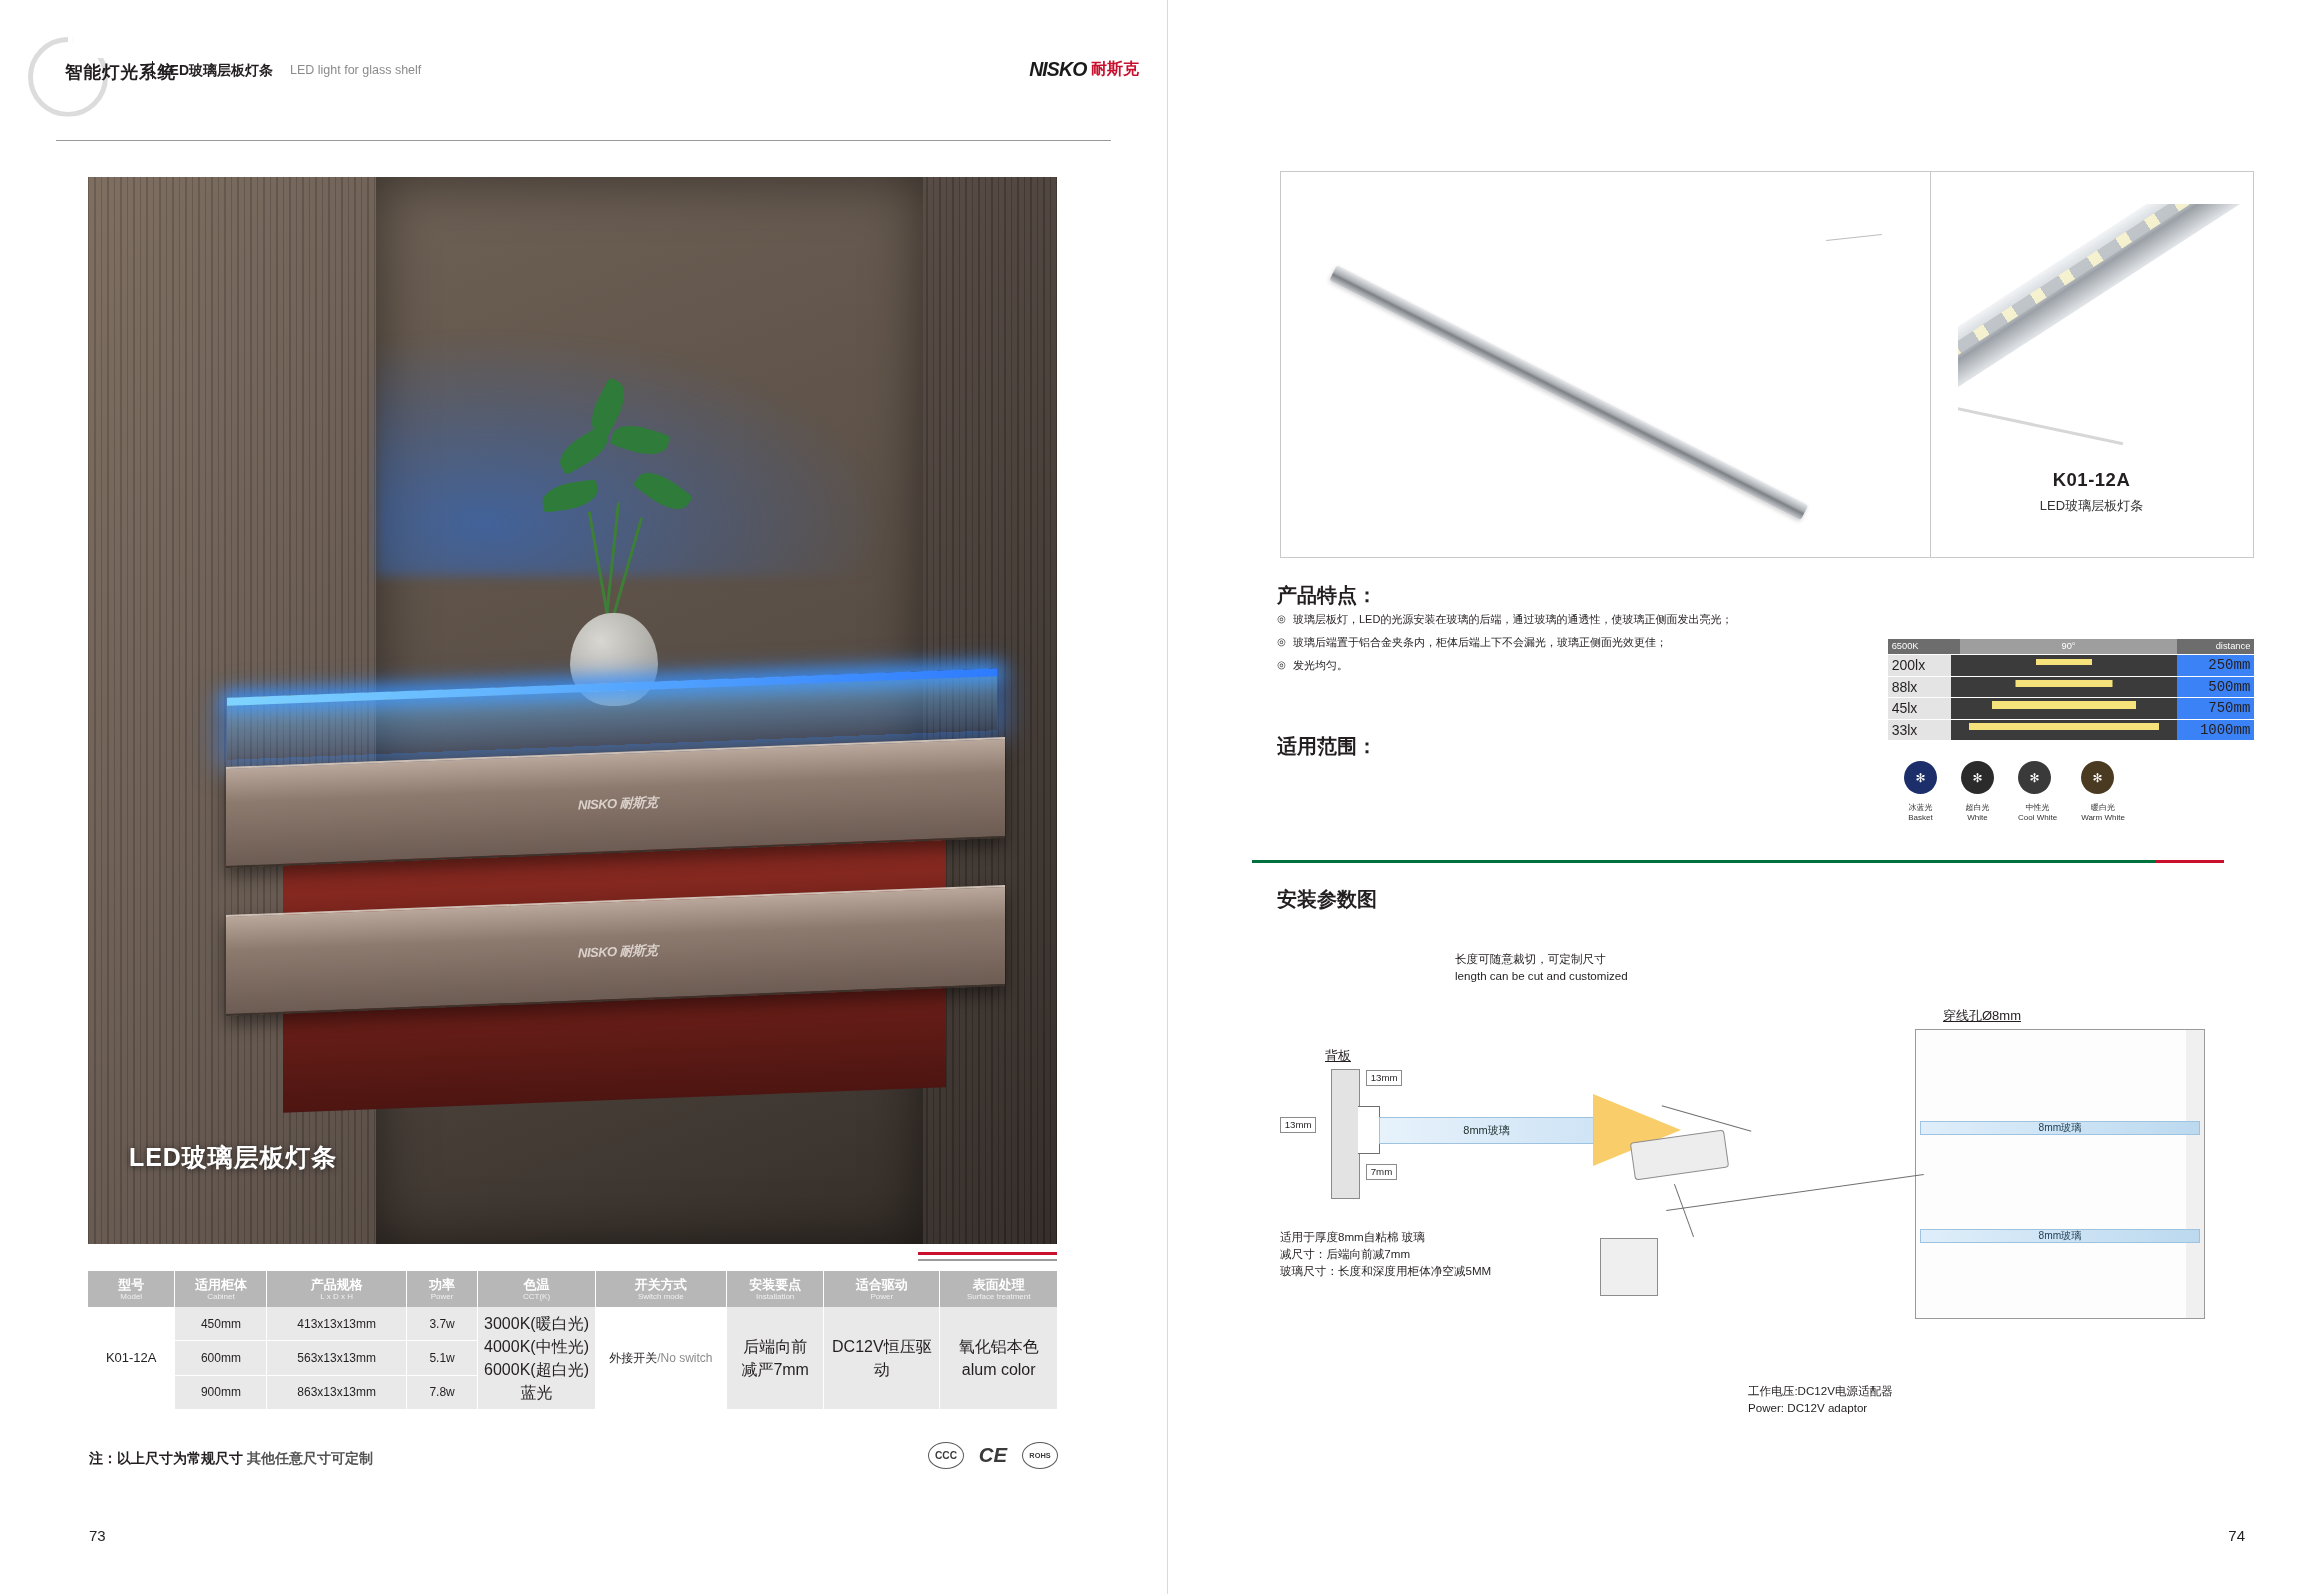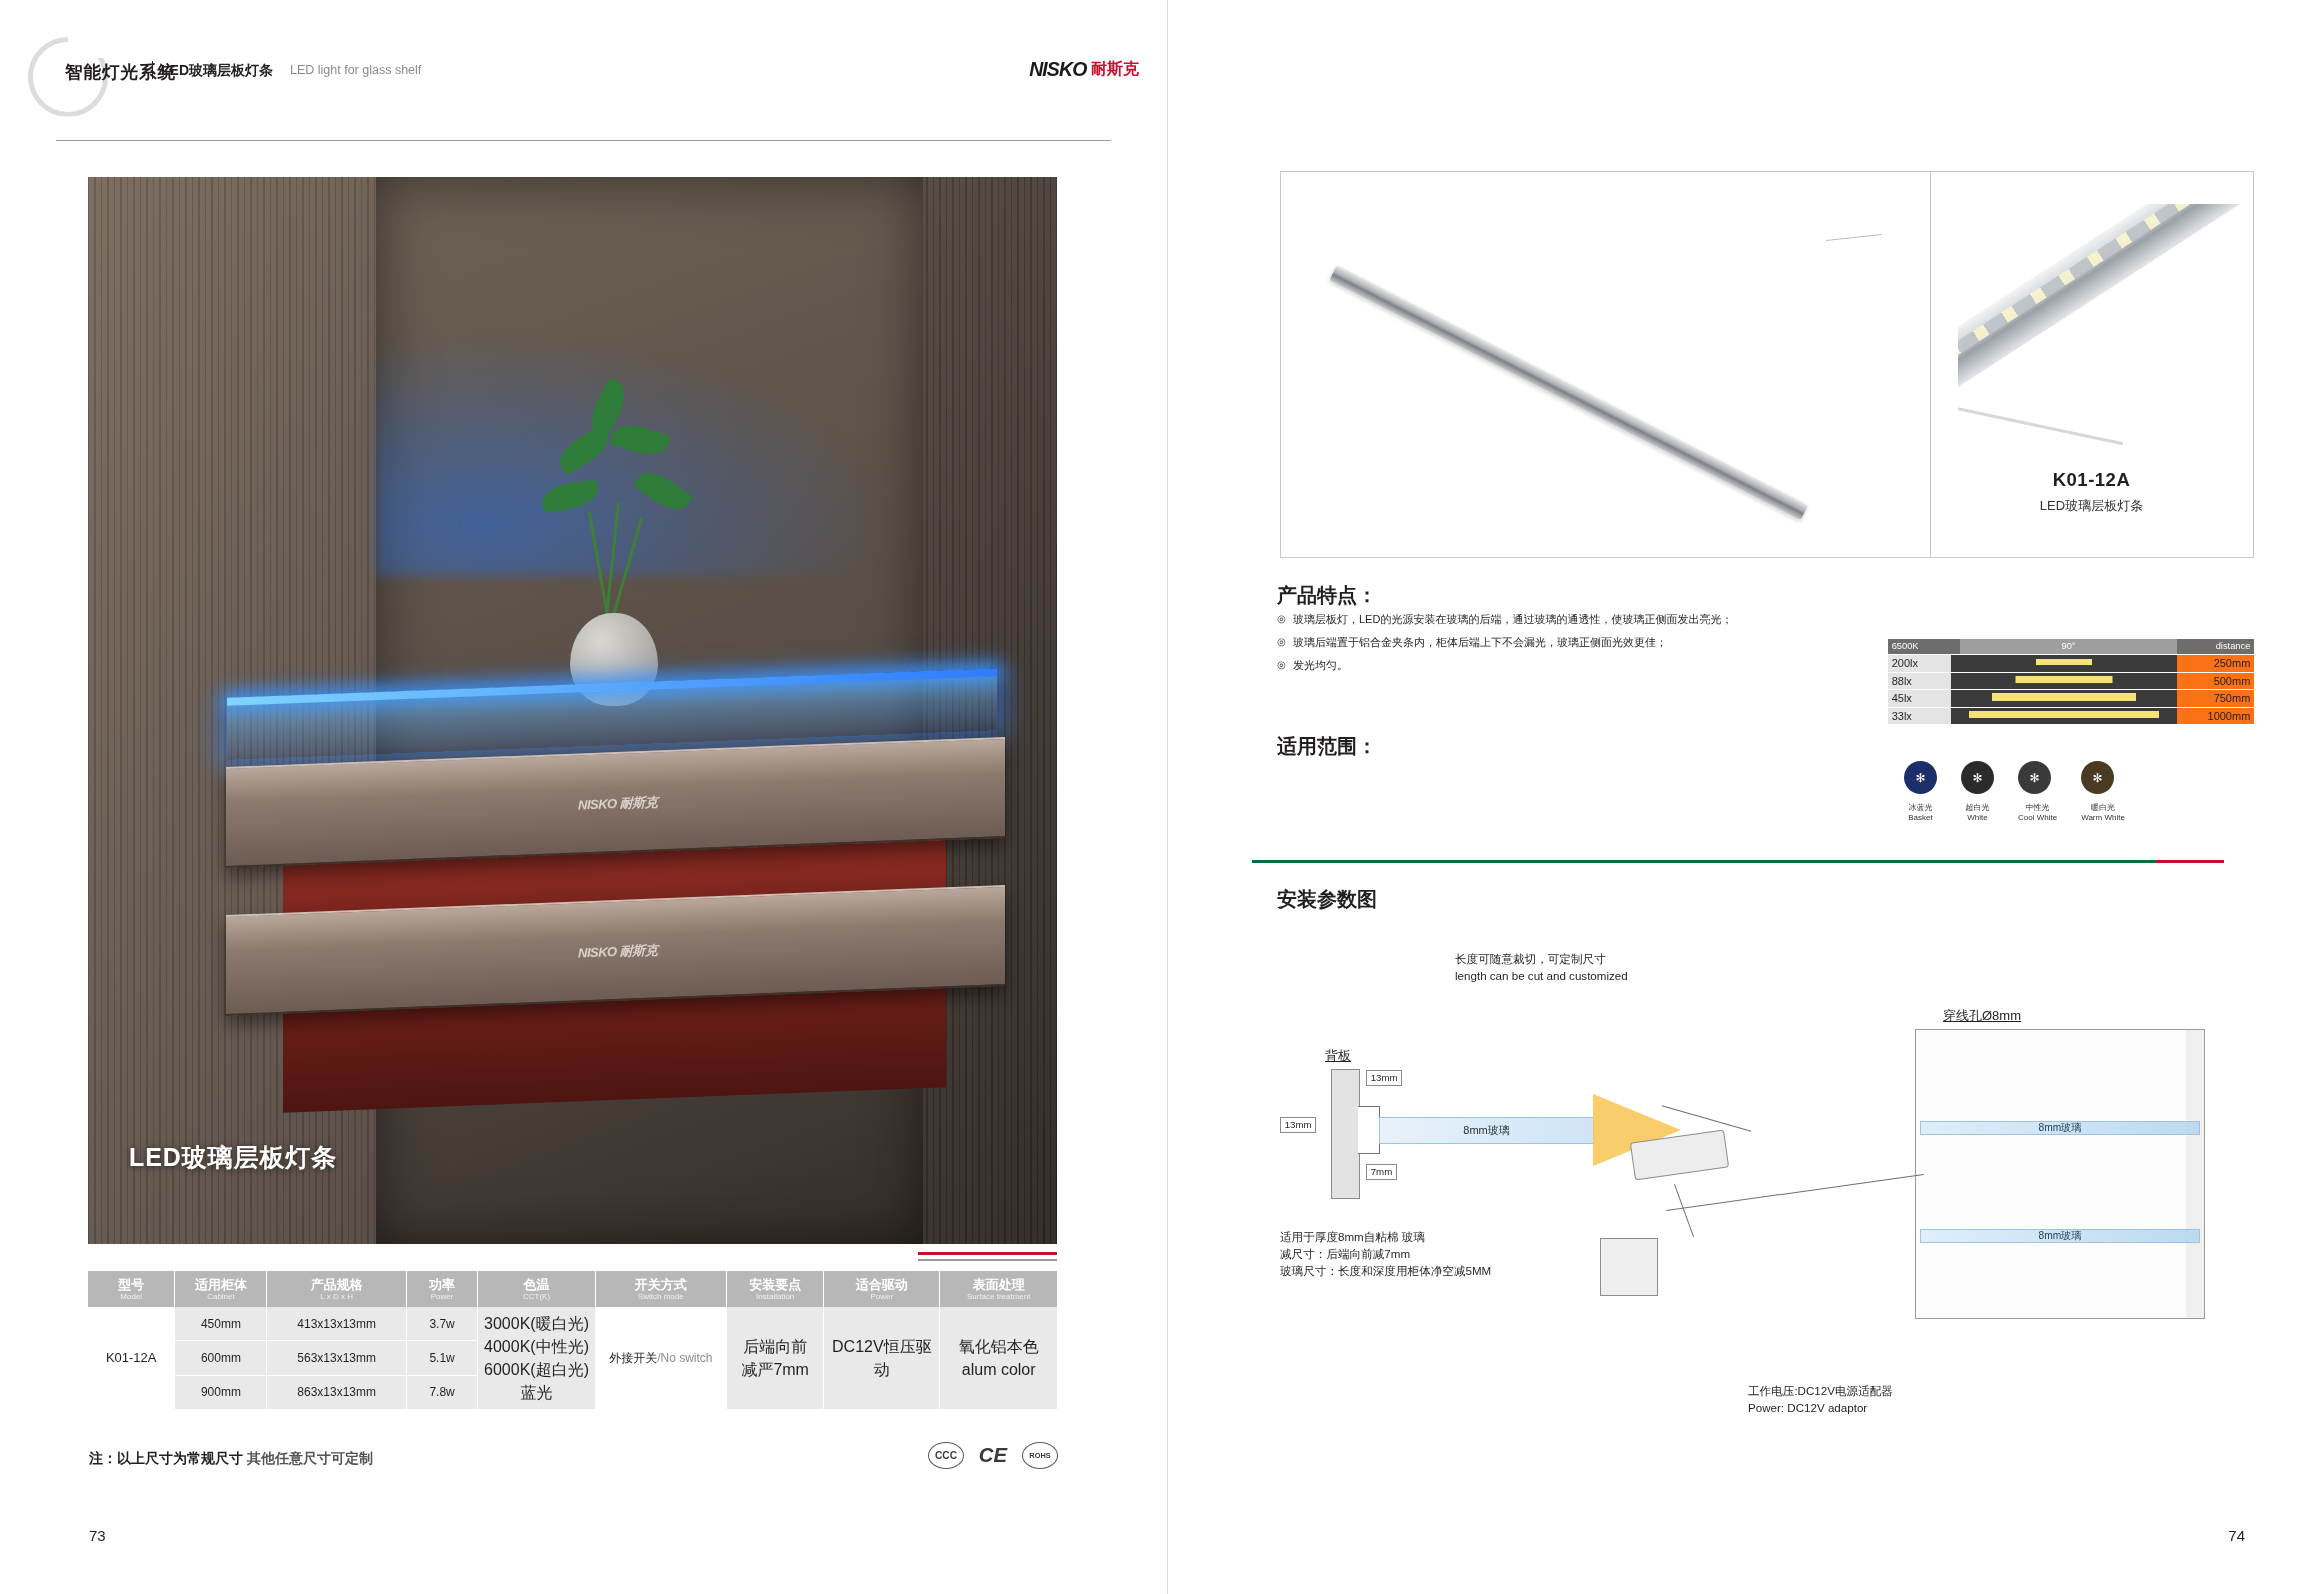--- a/index.html
+++ b/index.html
@@ -172,24 +172,24 @@
   .feat ul{margin:0;padding:0;}
 
   
   .photo{position:absolute;left:1887px;top:649px;width:366px;}
   .photo .toprow{display:flex;font-size:9.3px;}
   .photo .toprow div{padding:2.3px 3.7px;color:#fff;}
   .photo .k{background:#6d6d6d;width:65px;}
   .photo .ang{background:#9e9e9e;flex:1;text-align:center;}
   .photo .dist{background:#6d6d6d;width:70px;text-align:right;}
   .photo table{border-collapse:collapse;width:366px;margin-top:1.4px;}
-  .photo td{font-size:11px;padding:2.3px 3.7px;border-bottom:0.9px solid #fff;}
+  .photo td{font-size:14px;padding:2.3px 3.7px;border-bottom:0.9px solid #fff;}
   .photo td.lx{background:#e4e4e4;width:56px;}
   .photo td.beam{background:#3b3b3b;padding:0;position:relative;height:14px;}
-  .photo td.mm{background:#f97316;width:70px;text-align:right;}
+  .photo td.mm{background:#3b82f6;width:70px;text-align:right;font-family:Liberation Mono, monospace;}
   .cone{position:absolute;left:50%;transform:translateX(-50%);background:#f6e27a;}
   .swatches{position:absolute;left:1897px;top:754px;display:flex;gap:24px;}
   .sw{width:33px;height:33px;border-radius:50%;display:flex;align-items:center;justify-content:center;color:#fff;font-size:12px;}
   .sw-wrap{text-align:center;}
   .sw-lbl{font-size:8px;line-height:1.25;margin-top:9px;color:#333;}
 
   .greenrule{position:absolute;left:1252px;width:999px;height:3.2px;background:linear-gradient(to right,#00703c 0 93%,#c8102e 93% 100%);}
 
   
   .inst-note{position:absolute;font-size:11.6px;line-height:1.45;color:#231f20;}

